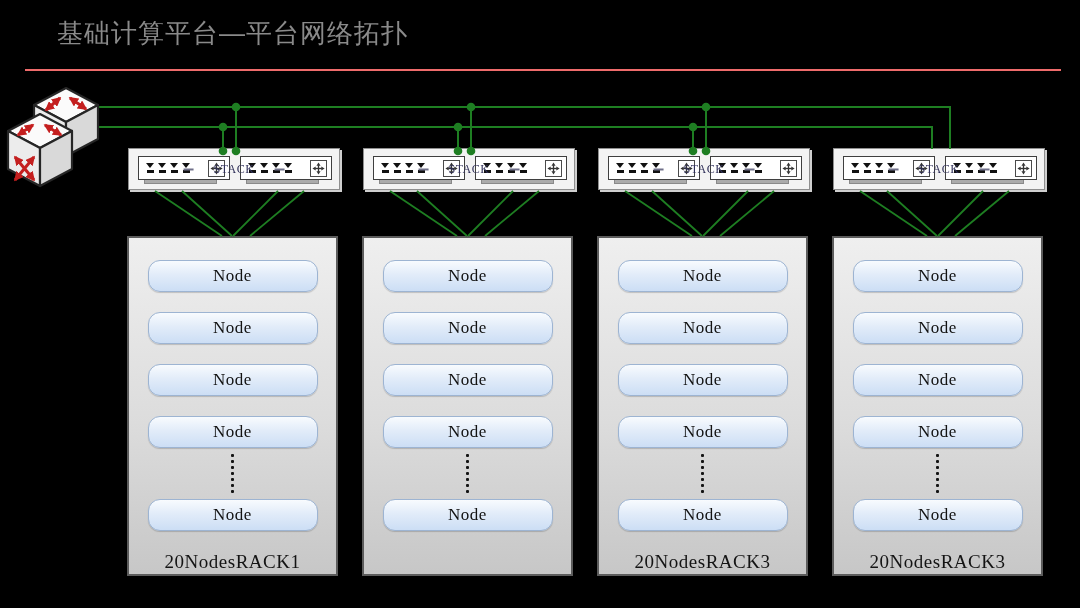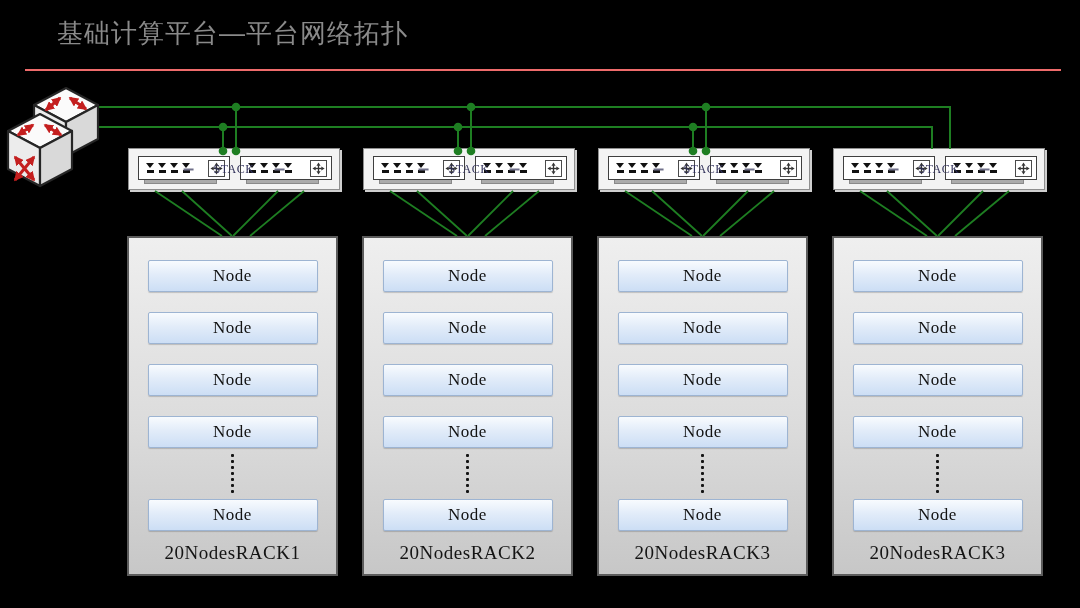--- a/index.html
+++ b/index.html
@@ -33,28 +33,28 @@
               display:flex;align-items:center;gap:20px;font-size:12px;color:#30305a;
               letter-spacing:.5px;}
   .stacklabel .dash{width:10px;height:2px;background:#70708a;}
   
   .rack{position:absolute;top:236px;width:211px;height:340px;box-sizing:border-box;
         background:linear-gradient(180deg,#efefef 0%,#dcdcdc 55%,#c7c7c7 100%);
         border:2px solid #5c5c5c;box-shadow:2px 3px 4px rgba(0,0,0,.25);
         display:flex;flex-direction:column;align-items:center;padding-top:22px;z-index:2;}
   .node{width:170px;height:32px;box-sizing:border-box;flex:none;
         background:linear-gradient(180deg,#f8fbfe 0%,#e2ecf9 45%,#ccdef5 100%);
-        border:1px solid #9db4d2;border-radius:2px;display:flex;align-items:center;
+        border:1px solid #9db4d2;border-radius:12px;display:flex;align-items:center;
         justify-content:center;font-size:17px;color:#121212;letter-spacing:.5px;
         box-shadow:0 1px 1px rgba(0,0,0,.18);margin-bottom:20px;}
   .node.last{margin-bottom:0;}
   .node.n4{margin-bottom:0;}
   .vdots{display:flex;flex-direction:column;align-items:center;gap:3px;margin:6px 0;}
   .vdots i{width:3px;height:3px;background:#141414;border-radius:1px;}
-  .racklabel{margin-top:11px;font-size:19px;color:#141414;letter-spacing:.5px;}
+  .racklabel{margin-top:20px;font-size:19px;color:#141414;letter-spacing:.5px;}
 </style>
 </head>
 <body>
 
 <div class="canvas">
 
   <div class="title">基础计算平台—平台网络拓扑</div>
   <div class="divider"></div>
 
   <svg class="links" width="1080" height="608" viewBox="0 0 1080 608">
@@ -454,21 +454,20 @@
     <div class="vdots">
         <i></i>
         <i></i>
         <i></i>
         <i></i>
         <i></i>
         <i></i>
         <i></i>
       </div>
     <div class="node last">Node</div>
-    <div class="racklabel">20NodesRACK2</div>
   </div>
 
   <div class="rack" style="left:597px">
     <div class="node">Node</div>
     <div class="node">Node</div>
     <div class="node">Node</div>
     <div class="node n4">Node</div>
     <div class="vdots">
         <i></i>
         <i></i>

